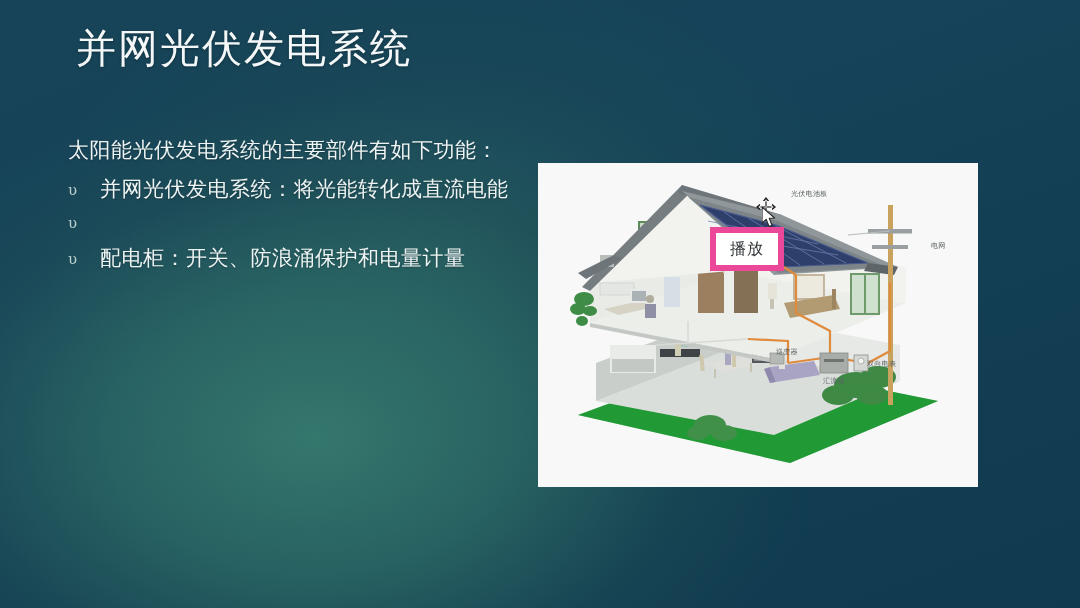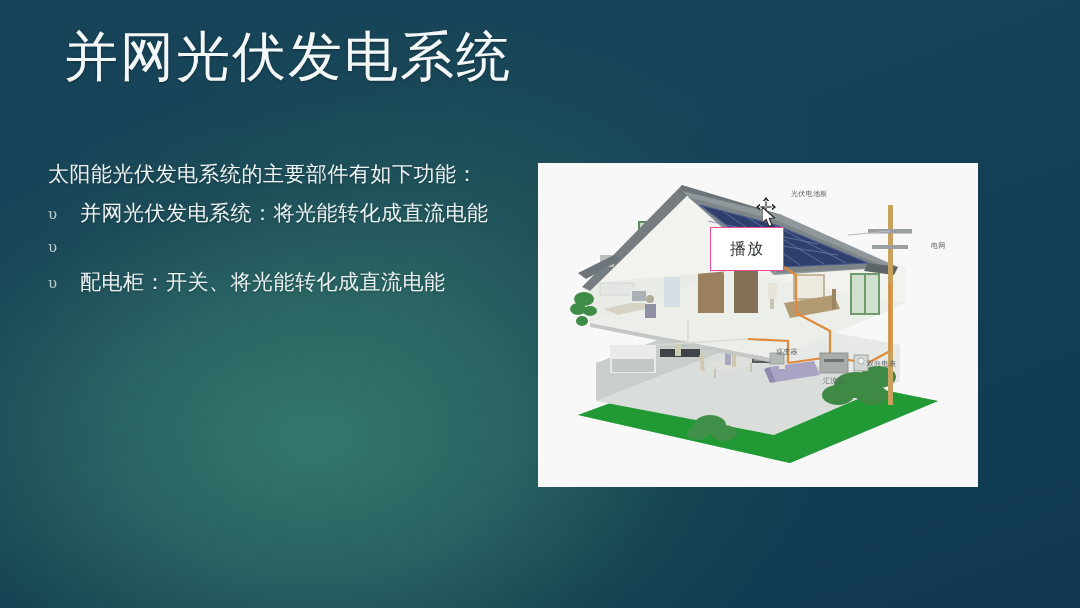--- a/index.html
+++ b/index.html
@@ -22,38 +22,37 @@
     overflow: hidden;
     background:
       radial-gradient(ellipse 620px 420px at 29% 72%, rgba(54,122,110,0.95) 0%, rgba(48,112,104,0.72) 32%, rgba(34,84,86,0.34) 60%, rgba(20,64,76,0.05) 82%),
       radial-gradient(ellipse 520px 340px at 42% 40%, rgba(46,106,100,0.50) 0%, rgba(34,84,86,0.22) 50%, rgba(20,64,76,0.00) 80%),
       linear-gradient(160deg, #174458 0%, #16435a 35%, #123d52 70%, #103950 100%);
   }
 
   
   #title {
     position: absolute;
-    left: 64px;
+    left: 76px;
     top: 27px;
-    font-size: 54px;
+    font-size: 40px;
     line-height: 1.12;
     letter-spacing: 2px;
     color: #f3f7f7;
     font-weight: 400;
     text-shadow: 0 1px 3px rgba(0,0,0,0.30);
     white-space: nowrap;
   }
 
   
   #body-block {
     position: absolute;
-    left: 48px;
+    left: 68px;
     top: 136px;
     width: 470px;
-    margin-top: 24px;
   }
 
   .lead-line {
     font-size: 21px;
     line-height: 1.35;
     color: #eef4f3;
     letter-spacing: 0.5px;
     margin-bottom: 12px;
     white-space: nowrap;
     text-shadow: 0 1px 2px rgba(0,0,0,0.28);
@@ -98,21 +97,21 @@
 
   #illus-svg { display: block; width: 440px; height: 324px; }
 
   .play-box {
     position: absolute;
     left: 172px;
     top: 64px;
     width: 74px;
     height: 44px;
     background: #ffffff;
-    border: 1px solid #ec4899;
+    border: 6px solid #ec4899;
     display: flex;
     align-items: center;
     justify-content: center;
     font-size: 16px;
     color: #2f3436;
     letter-spacing: 1px;
     font-family: "Liberation Serif", serif;
   }
 
   .illus-label {
@@ -160,21 +159,21 @@
       <span class="bullet-mark">υ</span>
       <span class="bullet-text">并网光伏发电系统：将光能转化成直流电能</span>
     </div>
 
     <div class="bullet-row">
       <span class="bullet-mark">υ</span>
     </div>
 
     <div class="bullet-row">
       <span class="bullet-mark">υ</span>
-      <span class="bullet-text">配电柜：开关、将光能转化成直流电能</span>
+      <span class="bullet-text">配电柜：开关、防浪涌保护和电量计量</span>
     </div>
 
   </div>
 
   <div id="illustration">
 
     <svg id="illus-svg" viewBox="0 0 440 324">
       <rect x="0" y="0" width="440" height="324" fill="#f7f8f7"></rect>
 
       <polygon points="40,252 192,196 400,238 252,300" fill="#24a03a"></polygon>

